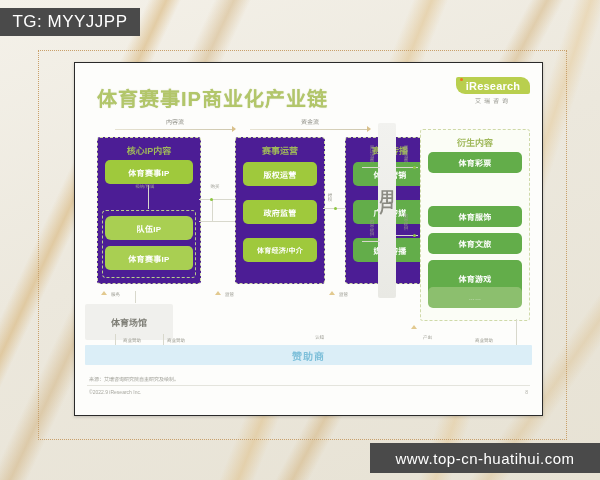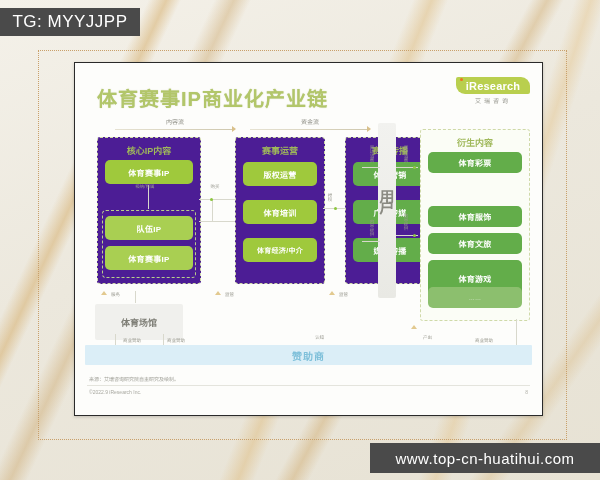--- a/index.html
+++ b/index.html
@@ -194,36 +194,36 @@
   <div class="flow" style="left:175px;top:56px;width:120px;">
     <div class="flow-label">资金流</div>
     <div class="flow-line"></div>
     <div class="flow-head"></div>
   </div>
 
   <div class="group" style="left:22px;top:74px;width:102px;height:145px;">
     <div class="group-title">核心IP内容</div>
     <div class="node lime" style="top:22px;">体育赛事IP</div>
     <div class="inner-dash" style="left:4px;right:4px;top:72px;height:66px;"></div>
-    <div class="node lime-l" style="top:78px;">队伍IP</div>
+    <div class="node lime-l" style="top:78px;border-radius:6px;">队伍IP</div>
     <div class="node lime-l" style="top:108px;">体育赛事IP</div>
     <div class="ln v" style="left:50px;top:47px;height:24px;"></div>
   </div>
   <div class="cap" style="left:55px;top:121px;width:30px;">吸纳/所属</div>
 
   <div class="cap" style="left:128px;top:121px;width:24px;">购买</div>
   <div class="ln h" style="left:124px;top:136px;width:36px;"></div>
   <div class="ln v" style="left:137px;top:136px;height:22px;"></div>
   <div class="ln h" style="left:124px;top:158px;width:36px;"></div>
   <div class="dot" style="left:135px;top:135px;"></div>
 
   <div class="group" style="left:160px;top:74px;width:88px;height:145px;">
     <div class="group-title">赛事运营</div>
     <div class="node lime" style="top:24px;">版权运营</div>
-    <div class="node lime" style="top:62px;">体育培训</div>
+    <div class="node lime" style="top:62px;">政府监管</div>
     <div class="node lime" style="top:100px;font-size:7px;">体育经济/中介</div>
   </div>
 
   <div class="cap v" style="left:252px;top:130px;">授权</div>
   <div class="ln h" style="left:248px;top:145px;width:22px;"></div>
   <div class="dot" style="left:259px;top:144px;"></div>
 
   <div class="group" style="left:270px;top:74px;width:88px;height:145px;">
     <div class="group-title">赛事传播</div>
     <div class="node green" style="top:24px;">体育营销</div>
@@ -257,21 +257,21 @@
 
   <div class="cap" style="left:36px;top:229px;">服务</div>
   <div class="tri-up" style="left:26px;top:228px;"></div>
   <div class="ln v" style="left:60px;top:228px;height:12px;"></div>
 
   <div class="cap" style="left:150px;top:229px;">监管</div>
   <div class="tri-up" style="left:140px;top:228px;"></div>
   <div class="cap" style="left:264px;top:229px;">监管</div>
   <div class="tri-up" style="left:254px;top:228px;"></div>
 
-  <div class="grey-box" style="left:20px;top:241px;width:88px;height:36px;">体育场馆</div>
+  <div class="grey-box" style="left:10px;top:241px;width:88px;height:36px;">体育场馆</div>
 
   <div class="cap" style="left:48px;top:275px;">商业赞助</div>
   <div class="cap" style="left:92px;top:275px;">商业赞助</div>
   <div class="cap" style="left:400px;top:275px;">商业赞助</div>
   <div class="ln v" style="left:40px;top:271px;height:11px;"></div>
   <div class="ln v" style="left:88px;top:271px;height:11px;"></div>
   <div class="ln v" style="left:441px;top:256px;height:26px;"></div>
 
   <div class="cap" style="left:240px;top:272px;">认知</div>
   <div class="cap" style="left:348px;top:272px;">产出</div>

